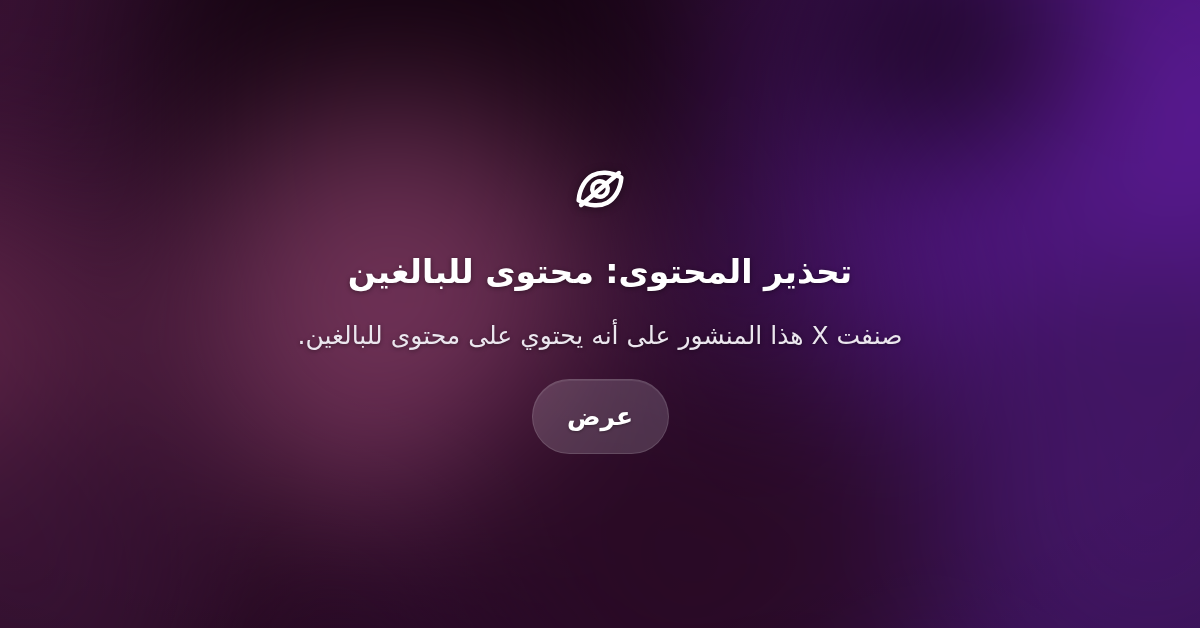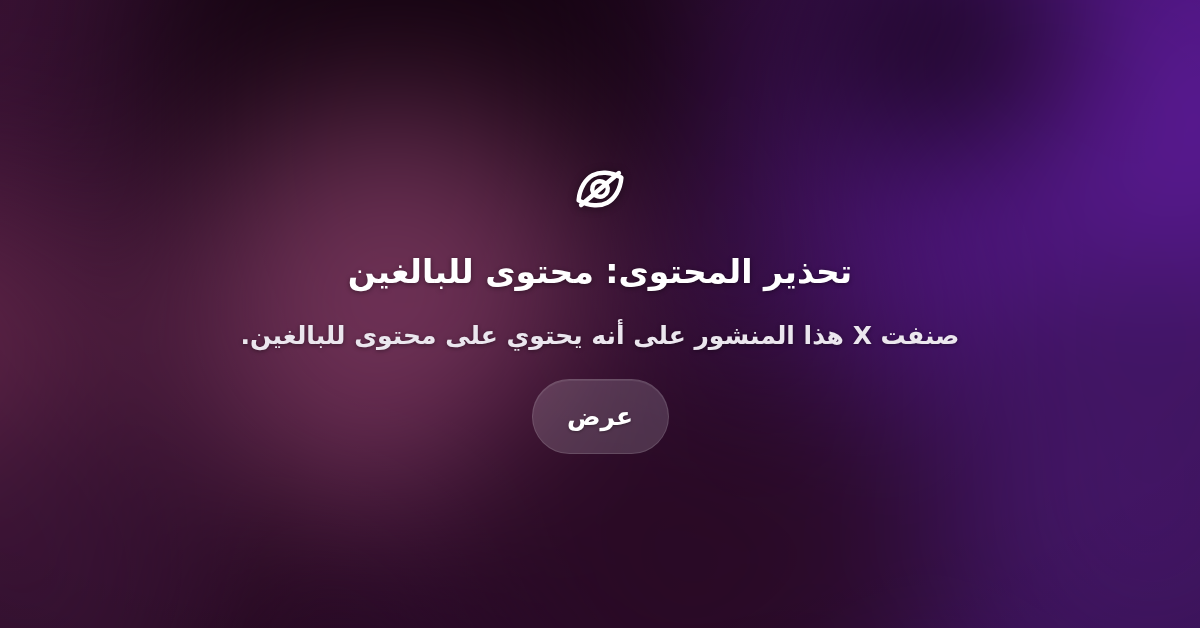--- a/index.html
+++ b/index.html
@@ -138,21 +138,21 @@
     text-shadow: 0 1px 5px rgba(0,0,0,0.42);
     direction: rtl;
     unicode-bidi: isolate;
   }
 
   .warning-desc {
     margin: 0 0 26px 0;
     max-width: 760px;
     font-size: 25px;
     line-height: 1.38;
-    font-weight: 700;
+    font-weight: 400;
     color: #ebe6ee;
     text-shadow: 0 1px 4px rgba(0,0,0,0.40);
     direction: rtl;
     unicode-bidi: isolate;
   }
 
   .view-button {
     display: inline-flex;
     align-items: center;
     justify-content: center;

